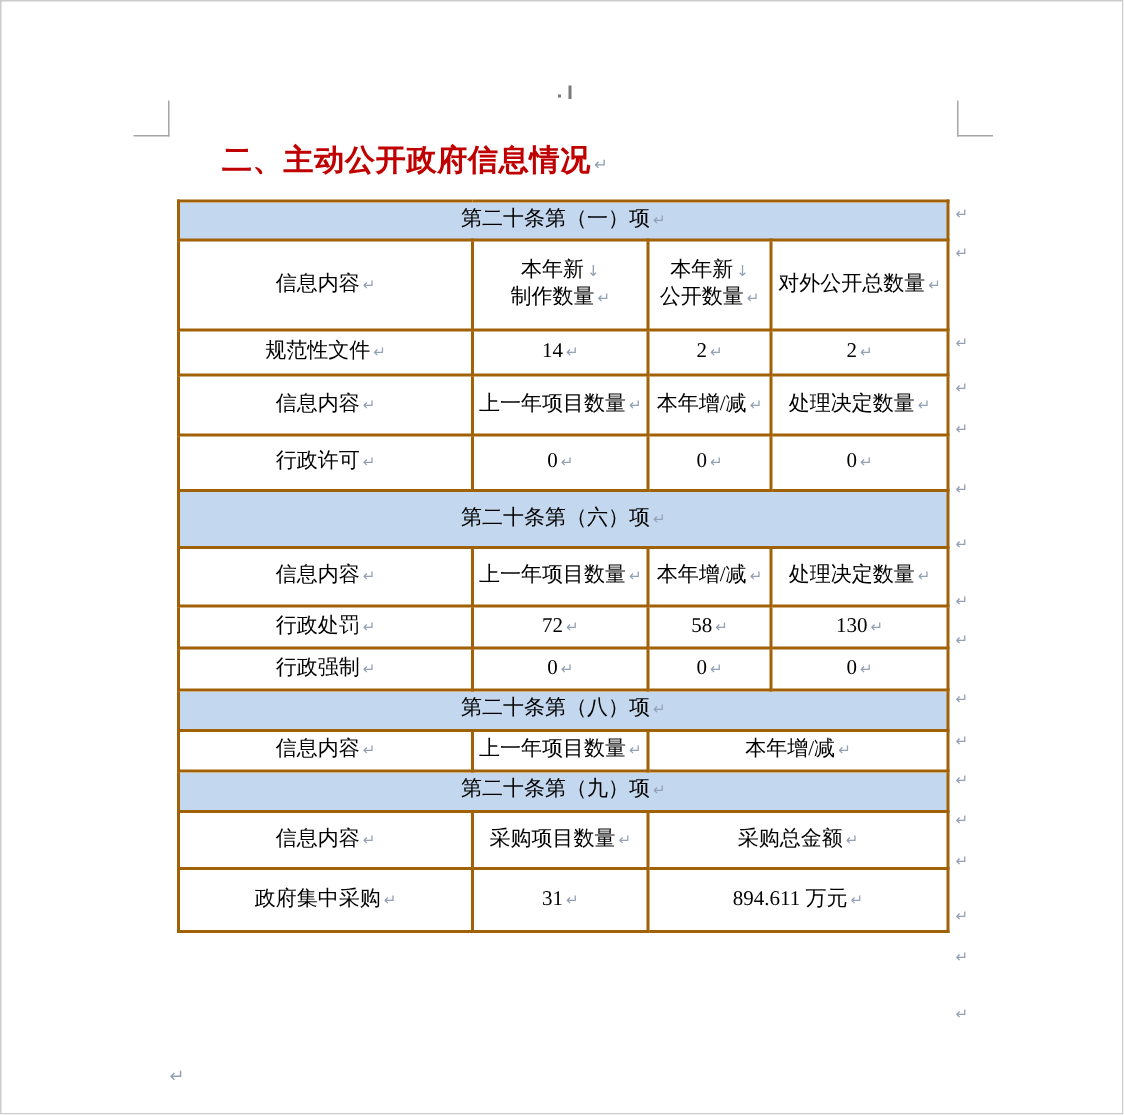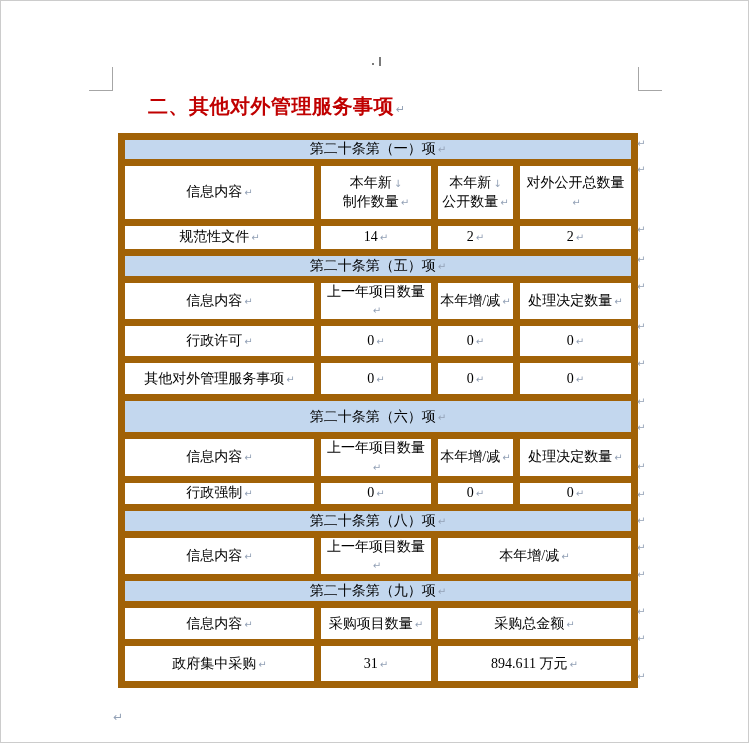--- a/index.html
+++ b/index.html
@@ -23,21 +23,21 @@
     font-size:20px;font-weight:bold;color:var(--title,#c00000);
     letter-spacing:0.5px;white-space:nowrap;
   }
   .doc-title .cm{font-size:11px;font-weight:normal;}
   .table-wrap{position:absolute;left:117px;top:132px;}
   table.gov{
     border-collapse:collapse;table-layout:fixed;width:513px;
     font-size:14px;color:#000;
   }
   table.gov td{
-    border:7px solid #a16207;
+    border:2px solid #a16207;
     text-align:center;vertical-align:middle;
     padding:0 2px;line-height:1.3;
     overflow:hidden;
   }
   td.band{background:var(--band,#c3d7ee);}
   td.lbl{text-align:left;padding-left:7px;}
   .cm{ 
     color:#93a1b6;font-size:10px;margin-left:2px;
     font-family:"DejaVu Sans",sans-serif;
   }
@@ -50,21 +50,21 @@
 <div class="page">
 
   <div class="hm-dot"></div>
   <div class="hm-bar"></div>
 
   <div class="crop" style="left:111px;top:66px;width:1px;height:24px;"></div>
   <div class="crop" style="left:88px;top:89px;width:24px;height:1px;"></div>
   <div class="crop" style="left:637px;top:66px;width:1px;height:24px;"></div>
   <div class="crop" style="left:637px;top:89px;width:24px;height:1px;"></div>
 
-  <h1 class="doc-title"><span>二、其他对外管理服务事项</span><span class="cm">↵</span></h1>
+  <h1 class="doc-title"><span>二、主动公开政府信息情况</span><span class="cm">↵</span></h1>
 
   <div class="table-wrap">
     <table class="gov">
       <colgroup>
         <col style="width:196px">
           <col style="width:117px">
           <col style="width:82px">
           <col style="width:118px">
       </colgroup>
       <tbody>
@@ -76,49 +76,46 @@
             <td colspan="1" class="hd">本年新<span class="cm">↓</span><br>制作数量<span class="cm">↵</span></td>
             <td colspan="1" class="hd">本年新<span class="cm">↓</span><br>公开数量<span class="cm">↵</span></td>
             <td colspan="1" class="hd">对外公开总数量<span class="cm">↵</span></td>
           </tr>
           <tr style="height: 30px;">
             <td colspan="1" class="lbl">规范性文件<span class="cm">↵</span></td>
             <td colspan="1" class="val">14<span class="cm">↵</span></td>
             <td colspan="1" class="val">2<span class="cm">↵</span></td>
             <td colspan="1" class="val">2<span class="cm">↵</span></td>
           </tr>
-          <tr style="height: 27px;">
-            <td colspan="4" class="band">第二十条第（五）项<span class="cm">↵</span></td>
-          </tr>
           <tr style="height: 40px;">
             <td colspan="1" class="hd">信息内容<span class="cm">↵</span></td>
             <td colspan="1" class="hd">上一年项目数量<span class="cm">↵</span></td>
             <td colspan="1" class="hd">本年增/减<span class="cm">↵</span></td>
             <td colspan="1" class="hd">处理决定数量<span class="cm">↵</span></td>
           </tr>
           <tr style="height: 37px;">
             <td colspan="1" class="lbl">行政许可<span class="cm">↵</span></td>
             <td colspan="1" class="val">0<span class="cm">↵</span></td>
             <td colspan="1" class="val">0<span class="cm">↵</span></td>
             <td colspan="1" class="val">0<span class="cm">↵</span></td>
           </tr>
           <tr style="height: 38px;">
-            <td colspan="1" class="lbl">其他对外管理服务事项<span class="cm">↵</span></td>
-            <td colspan="1" class="val">0<span class="cm">↵</span></td>
-            <td colspan="1" class="val">0<span class="cm">↵</span></td>
-            <td colspan="1" class="val">0<span class="cm">↵</span></td>
-          </tr>
-          <tr style="height: 38px;">
             <td colspan="4" class="band">第二十条第（六）项<span class="cm">↵</span></td>
           </tr>
           <tr style="height: 39px;">
             <td colspan="1" class="hd">信息内容<span class="cm">↵</span></td>
             <td colspan="1" class="hd">上一年项目数量<span class="cm">↵</span></td>
             <td colspan="1" class="hd">本年增/减<span class="cm">↵</span></td>
             <td colspan="1" class="hd">处理决定数量<span class="cm">↵</span></td>
+          </tr>
+          <tr style="height: 28px;">
+            <td colspan="1" class="lbl">行政处罚<span class="cm">↵</span></td>
+            <td colspan="1" class="val">72<span class="cm">↵</span></td>
+            <td colspan="1" class="val">58<span class="cm">↵</span></td>
+            <td colspan="1" class="val">130<span class="cm">↵</span></td>
           </tr>
           <tr style="height: 28px;">
             <td colspan="1" class="lbl">行政强制<span class="cm">↵</span></td>
             <td colspan="1" class="val">0<span class="cm">↵</span></td>
             <td colspan="1" class="val">0<span class="cm">↵</span></td>
             <td colspan="1" class="val">0<span class="cm">↵</span></td>
           </tr>
           <tr style="height: 27px; margin-left: 26px;">
             <td colspan="4" class="band">第二十条第（八）项<span class="cm">↵</span></td>
           </tr>

